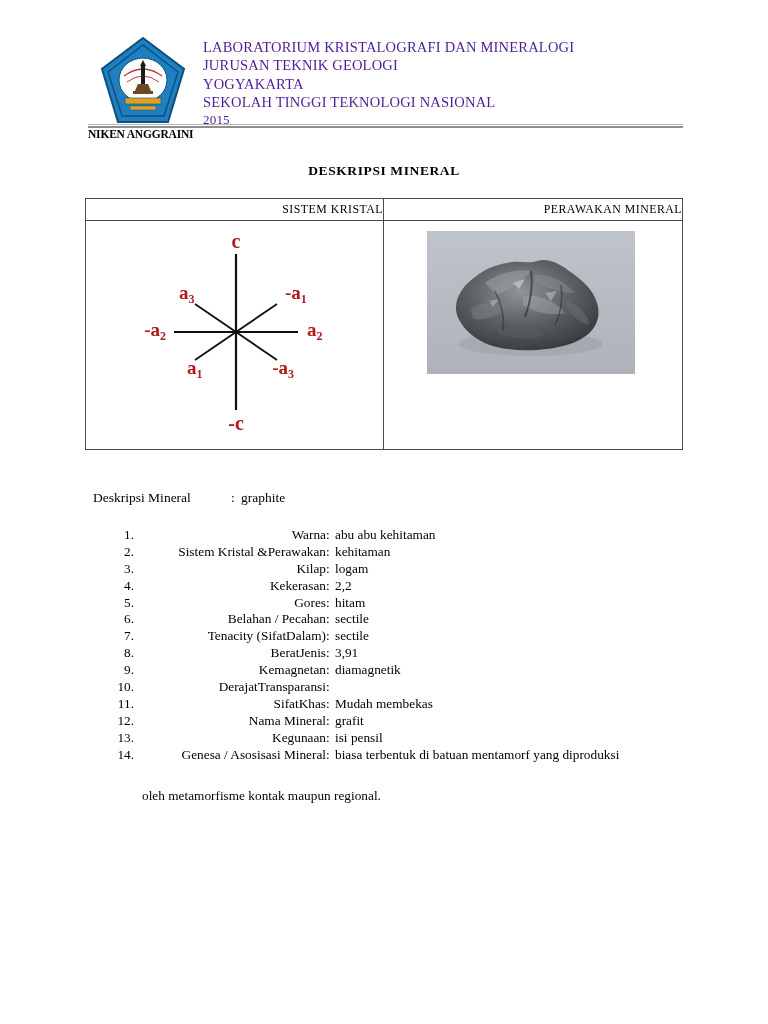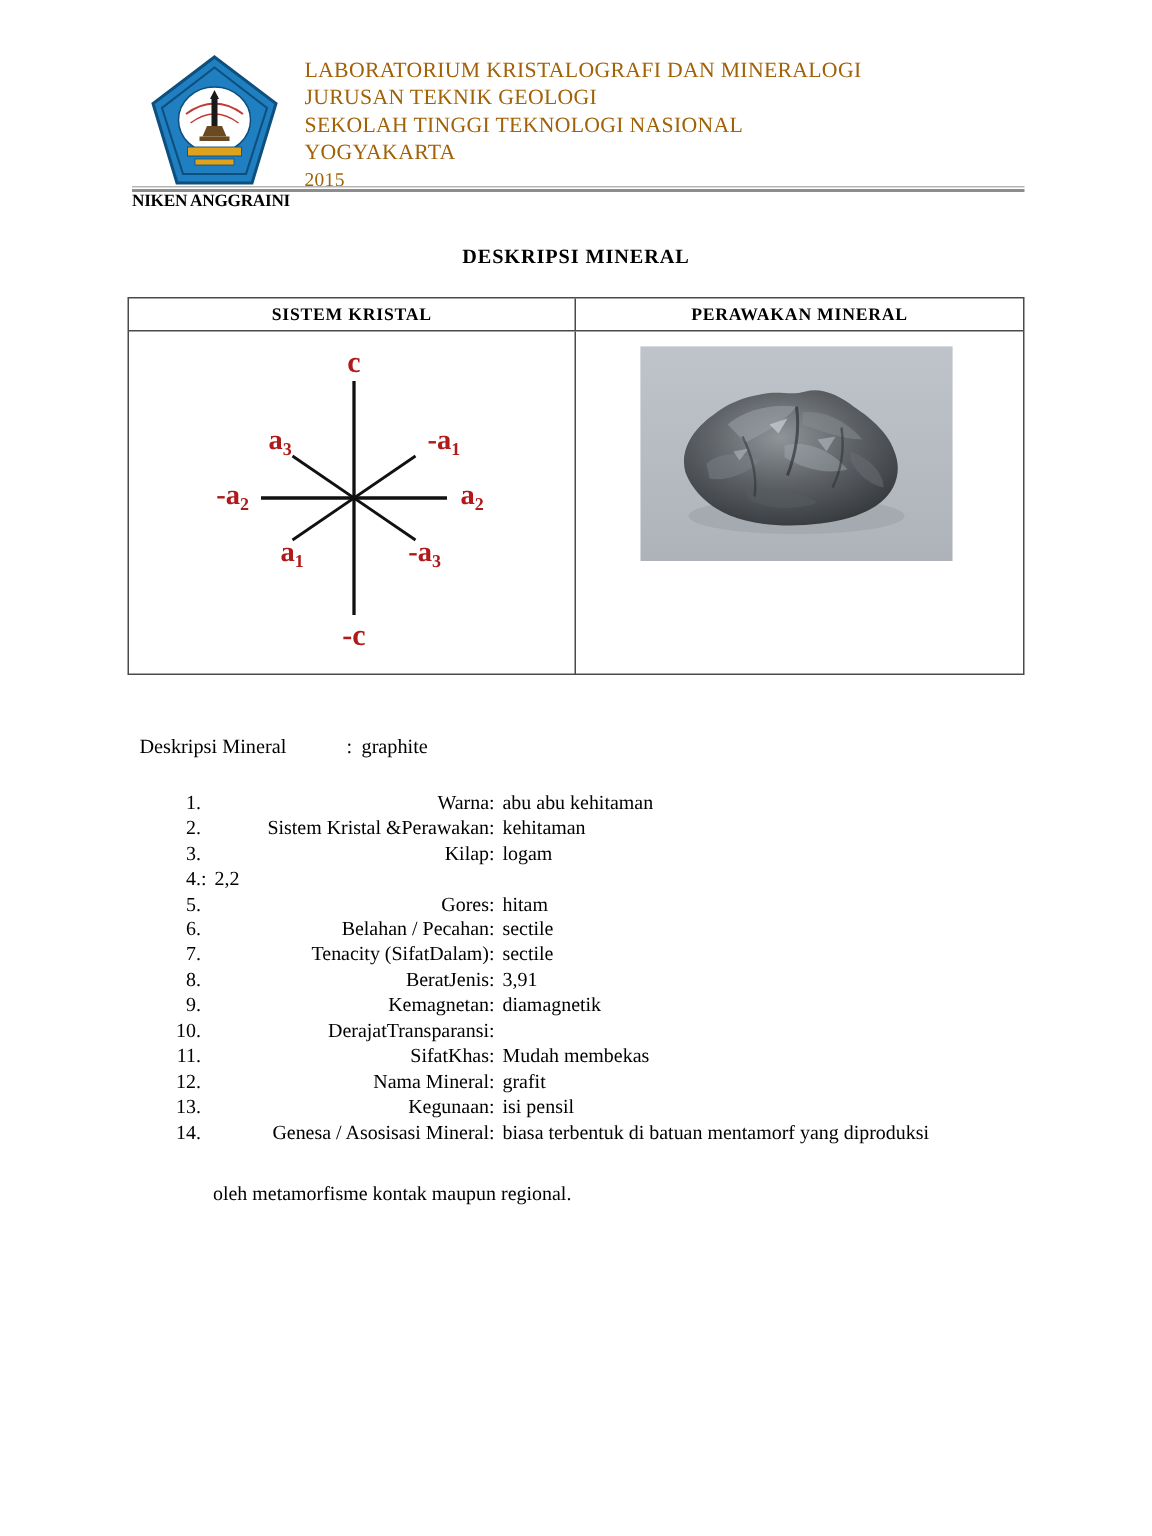--- a/index.html
+++ b/index.html
@@ -37,21 +37,21 @@
     position: absolute;
     left: 115px;
     top: 6px;
     width: 470px;
   }
   .header-lines .hline {
     font-family: "Liberation Serif", serif;
     font-size: 14.5px;
     line-height: 18.4px;
     letter-spacing: 0.2px;
-    color: #a16207;
+    color: #4c1d95;
     white-space: nowrap;
   }
   .header-lines .hline.year {
     font-size: 13px;
     line-height: 16px;
   }
 
   .header-rule {
     position: absolute;
     left: 88px;
@@ -118,23 +118,23 @@
     border-right: 1px solid #4a4a4a;
     position: relative;
   }
   .mt-cell-right {
     width: 299px;
     box-sizing: border-box;
     position: relative;
   }
   .mt-head-text {
     width: 100%;
-    text-align: center;
+    text-align: right;
     font-family: "Liberation Serif", serif;
-    font-weight: bold;
+    font-weight: normal;
     font-size: 11.8px;
     letter-spacing: 0.5px;
     line-height: 20px;
   }
 
   
   .axes-holder {
     position: absolute;
     left: 0; top: 0;
     width: 299px; height: 229px;
@@ -232,22 +232,22 @@
       <rect x="33" y="55" width="20" height="3" fill="#6b4a22"></rect>
 
       <rect x="25" y="62" width="36" height="6" fill="#e0a21c" stroke="#0d4f7d" stroke-width="0.6"></rect>
       <rect x="30" y="70" width="26" height="4" fill="#e0a21c" stroke="#0d4f7d" stroke-width="0.5"></rect>
     </svg>
   </div>
 
   <div class="header-lines">
     <div class="hline">LABORATORIUM KRISTALOGRAFI DAN MINERALOGI</div>
     <div class="hline">JURUSAN TEKNIK GEOLOGI</div>
+    <div class="hline">YOGYAKARTA</div>
     <div class="hline">SEKOLAH TINGGI TEKNOLOGI NASIONAL</div>
-    <div class="hline">YOGYAKARTA</div>
     <div class="hline year">2015</div>
   </div>
 </div>
 
 <div class="header-rule"></div>
 <div class="student-name">NIKEN ANGGRAINI</div>
 
 <div class="doc-title">DESKRIPSI MINERAL</div>
 
 <div class="mineral-table">
@@ -362,20 +362,21 @@
 
   <div class="prop-row">
     <span class="prop-num">3.</span>
     <span class="prop-label">Kilap</span>
     <span class="prop-colon">:</span>
     <span class="prop-value">logam</span>
   </div>
 
   <div class="prop-row">
     <span class="prop-num">4.</span>
+    <span class="prop-label">Kekerasan</span>
     <span class="prop-colon">:</span>
     <span class="prop-value">2,2</span>
   </div>
 
   <div class="prop-row">
     <span class="prop-num">5.</span>
     <span class="prop-label">Gores</span>
     <span class="prop-colon">:</span>
     <span class="prop-value">hitam</span>
   </div>

